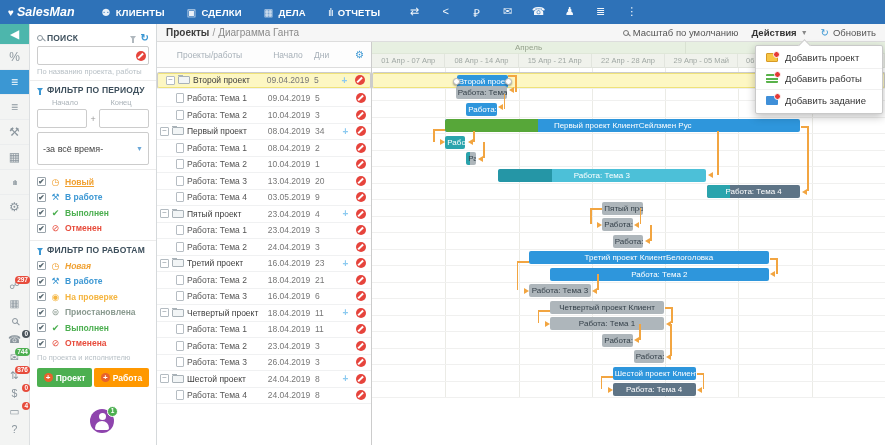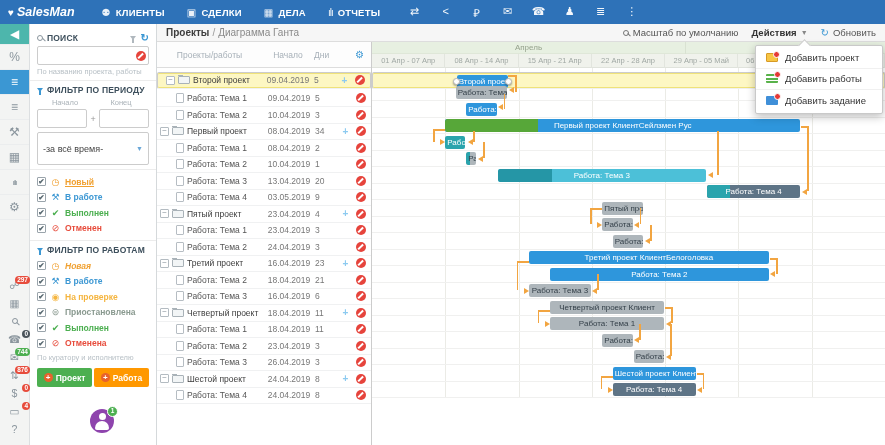--- a/index.html
+++ b/index.html
@@ -329,21 +329,21 @@
           <span class="cb">✔</span>
           <span class="st-ic" style="color: rgb(76, 175, 80);">✔</span>
           <span style="color: rgb(76, 175, 80);">Выполнен</span>
         </div>
         <div class="chk-row">
           <span class="cb">✔</span>
           <span class="st-ic" style="color: rgb(231, 76, 60);">⊘</span>
           <span style="color: rgb(231, 76, 60);">Отменена</span>
         </div>
       </div>
-    <div class="hint">По куратору и исполнителю</div>
+    <div class="hint">По проекта и исполнителю</div>
     <div class="btns">
       <div class="btn green">
         <span class="pcirc">+</span>
         <span>Проект</span>
       </div>
       <div class="btn orange">
         <span class="pcirc">+</span>
         <span>Работа</span>
       </div>
     </div>

